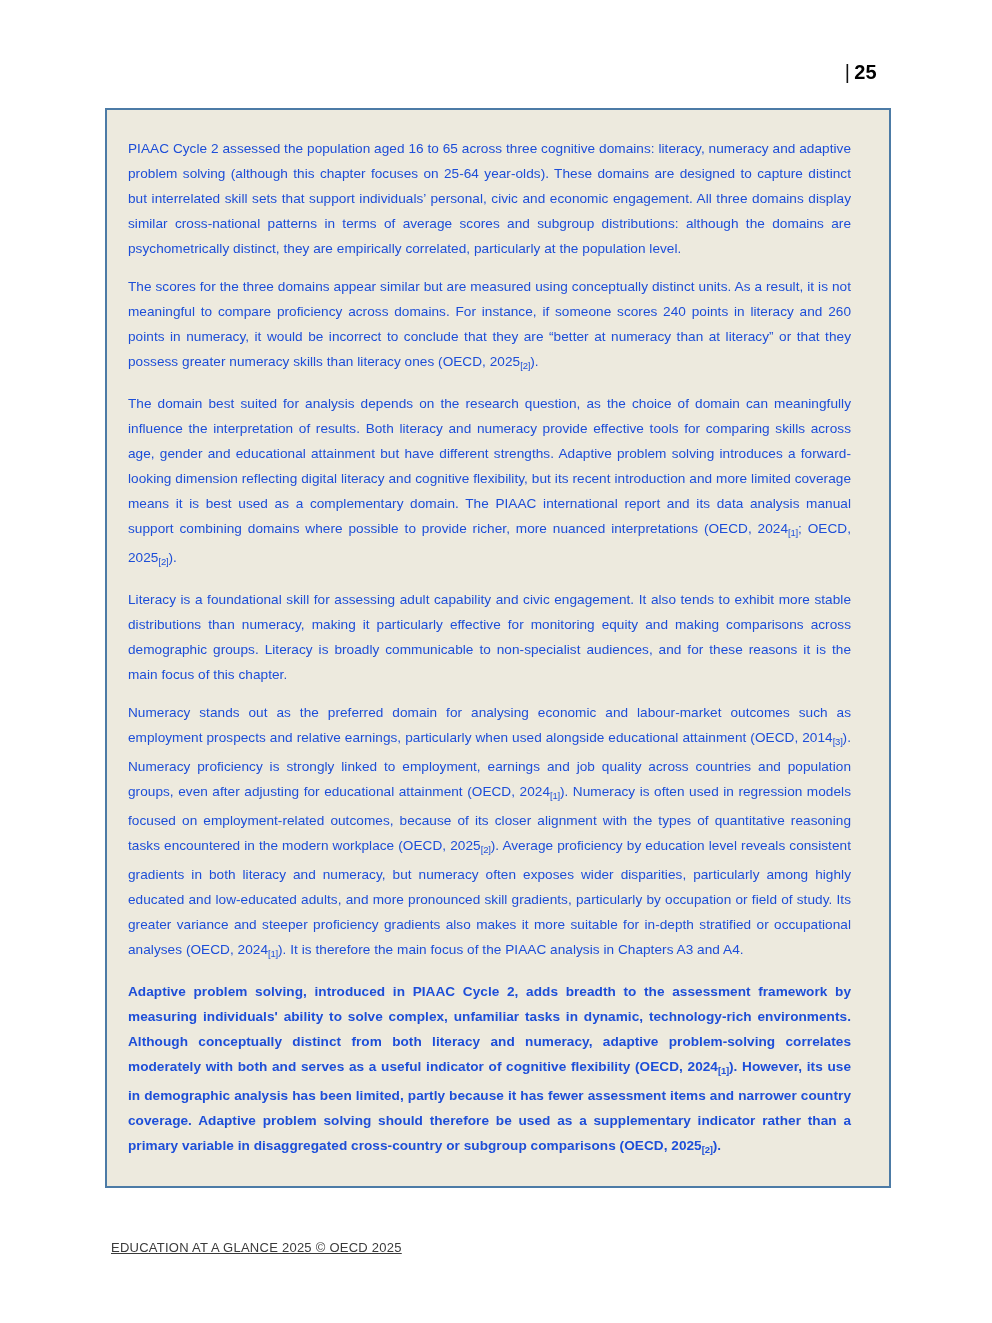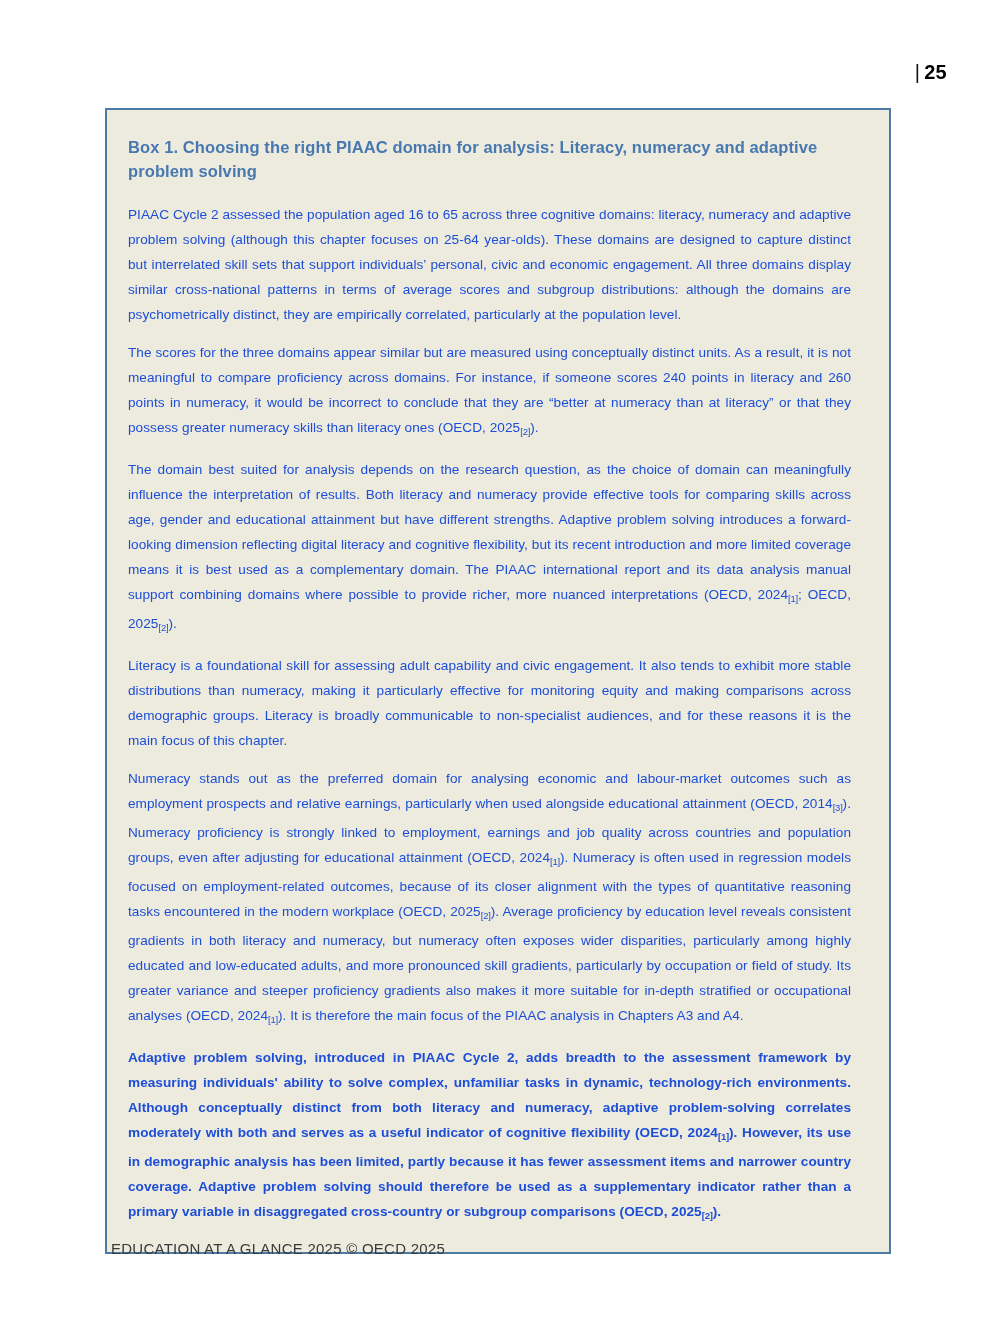--- a/index.html
+++ b/index.html
@@ -24,21 +24,21 @@
   }
 
   
   .page-header {
     position: absolute;
     top: 62px;
     left: 0;
     width: 992px;
     height: 34px;
     box-sizing: border-box;
-    padding-right: 45px;
+    padding-right: 115px;
     display: flex;
     justify-content: flex-end;
     align-items: flex-start;
   }
   .page-number {
     font-size: 20px;
     font-weight: bold;
     color: #000000;
     letter-spacing: 0.3px;
     line-height: 1;
@@ -90,37 +90,37 @@
     font-size: 9.5px;
     vertical-align: -0.32em;
     letter-spacing: -0.2px;
   }
 
   
   .page-footer {
     position: absolute;
     left: 111px;
     top: 1240px;
-    font-size: 15px;
+    font-size: 13px;
     color: #3a3a3a;
     letter-spacing: 0.25px;
     white-space: nowrap;
+    text-decoration: underline;
   }
 </style>
 </head>
 <body>
 
 <div class="page">
 
   <div class="page-header">
     <div class="page-number"><span class="bar">|</span><span>25</span></div>
   </div>
 
   <div class="box">
-    <h2 class="box-title">Box 1. Choosing the right PIAAC domain for analysis: Literacy, numeracy and adaptive problem solving</h2>
     <div id="box-body">
         <p>PIAAC Cycle 2 assessed the population aged 16 to 65 across three cognitive domains: literacy, numeracy and adaptive problem solving (although this chapter focuses on 25-64 year-olds). These domains are designed to capture distinct but interrelated skill sets that support individuals’ personal, civic and economic engagement. All three domains display similar cross-national patterns in terms of average scores and subgroup distributions: although the domains are psychometrically distinct, they are empirically correlated, particularly at the population level.</p>
         <p>The scores for the three domains appear similar but are measured using conceptually distinct units. As a result, it is not meaningful to compare proficiency across domains. For instance, if someone scores 240 points in literacy and 260 points in numeracy, it would be incorrect to conclude that they are “better at numeracy than at literacy” or that they possess greater numeracy skills than literacy ones (OECD, 2025<span class="sub">[2]</span>).</p>
         <p>The domain best suited for analysis depends on the research question, as the choice of domain can meaningfully influence the interpretation of results. Both literacy and numeracy provide effective tools for comparing skills across age, gender and educational attainment but have different strengths. Adaptive problem solving introduces a forward-looking dimension reflecting digital literacy and cognitive flexibility, but its recent introduction and more limited coverage means it is best used as a complementary domain. The PIAAC international report and its data analysis manual support combining domains where possible to provide richer, more nuanced interpretations (OECD, 2024<span class="sub">[1]</span>; OECD, 2025<span class="sub">[2]</span>).</p>
         <p>Literacy is a foundational skill for assessing adult capability and civic engagement. It also tends to exhibit more stable distributions than numeracy, making it particularly effective for monitoring equity and making comparisons across demographic groups. Literacy is broadly communicable to non-specialist audiences, and for these reasons it is the main focus of this chapter.</p>
         <p>Numeracy stands out as the preferred domain for analysing economic and labour-market outcomes such as employment prospects and relative earnings, particularly when used alongside educational attainment (OECD, 2014<span class="sub">[3]</span>). Numeracy proficiency is strongly linked to employment, earnings and job quality across countries and population groups, even after adjusting for educational attainment (OECD, 2024<span class="sub">[1]</span>). Numeracy is often used in regression models focused on employment-related outcomes, because of its closer alignment with the types of quantitative reasoning tasks encountered in the modern workplace (OECD, 2025<span class="sub">[2]</span>). Average proficiency by education level reveals consistent gradients in both literacy and numeracy, but numeracy often exposes wider disparities, particularly among highly educated and low-educated adults, and more pronounced skill gradients, particularly by occupation or field of study. Its greater variance and steeper proficiency gradients also makes it more suitable for in-depth stratified or occupational analyses (OECD, 2024<span class="sub">[1]</span>). It is therefore the main focus of the PIAAC analysis in Chapters A3 and A4.</p>
         <p>Adaptive problem solving, introduced in PIAAC Cycle 2, adds breadth to the assessment framework by measuring individuals' ability to solve complex, unfamiliar tasks in dynamic, technology-rich environments. Although conceptually distinct from both literacy and numeracy, adaptive problem-solving correlates moderately with both and serves as a useful indicator of cognitive flexibility (OECD, 2024<span class="sub">[1]</span>). However, its use in demographic analysis has been limited, partly because it has fewer assessment items and narrower country coverage. Adaptive problem solving should therefore be used as a supplementary indicator rather than a primary variable in disaggregated cross-country or subgroup comparisons (OECD, 2025<span class="sub">[2]</span>).</p>
       </div>
   </div>
 

